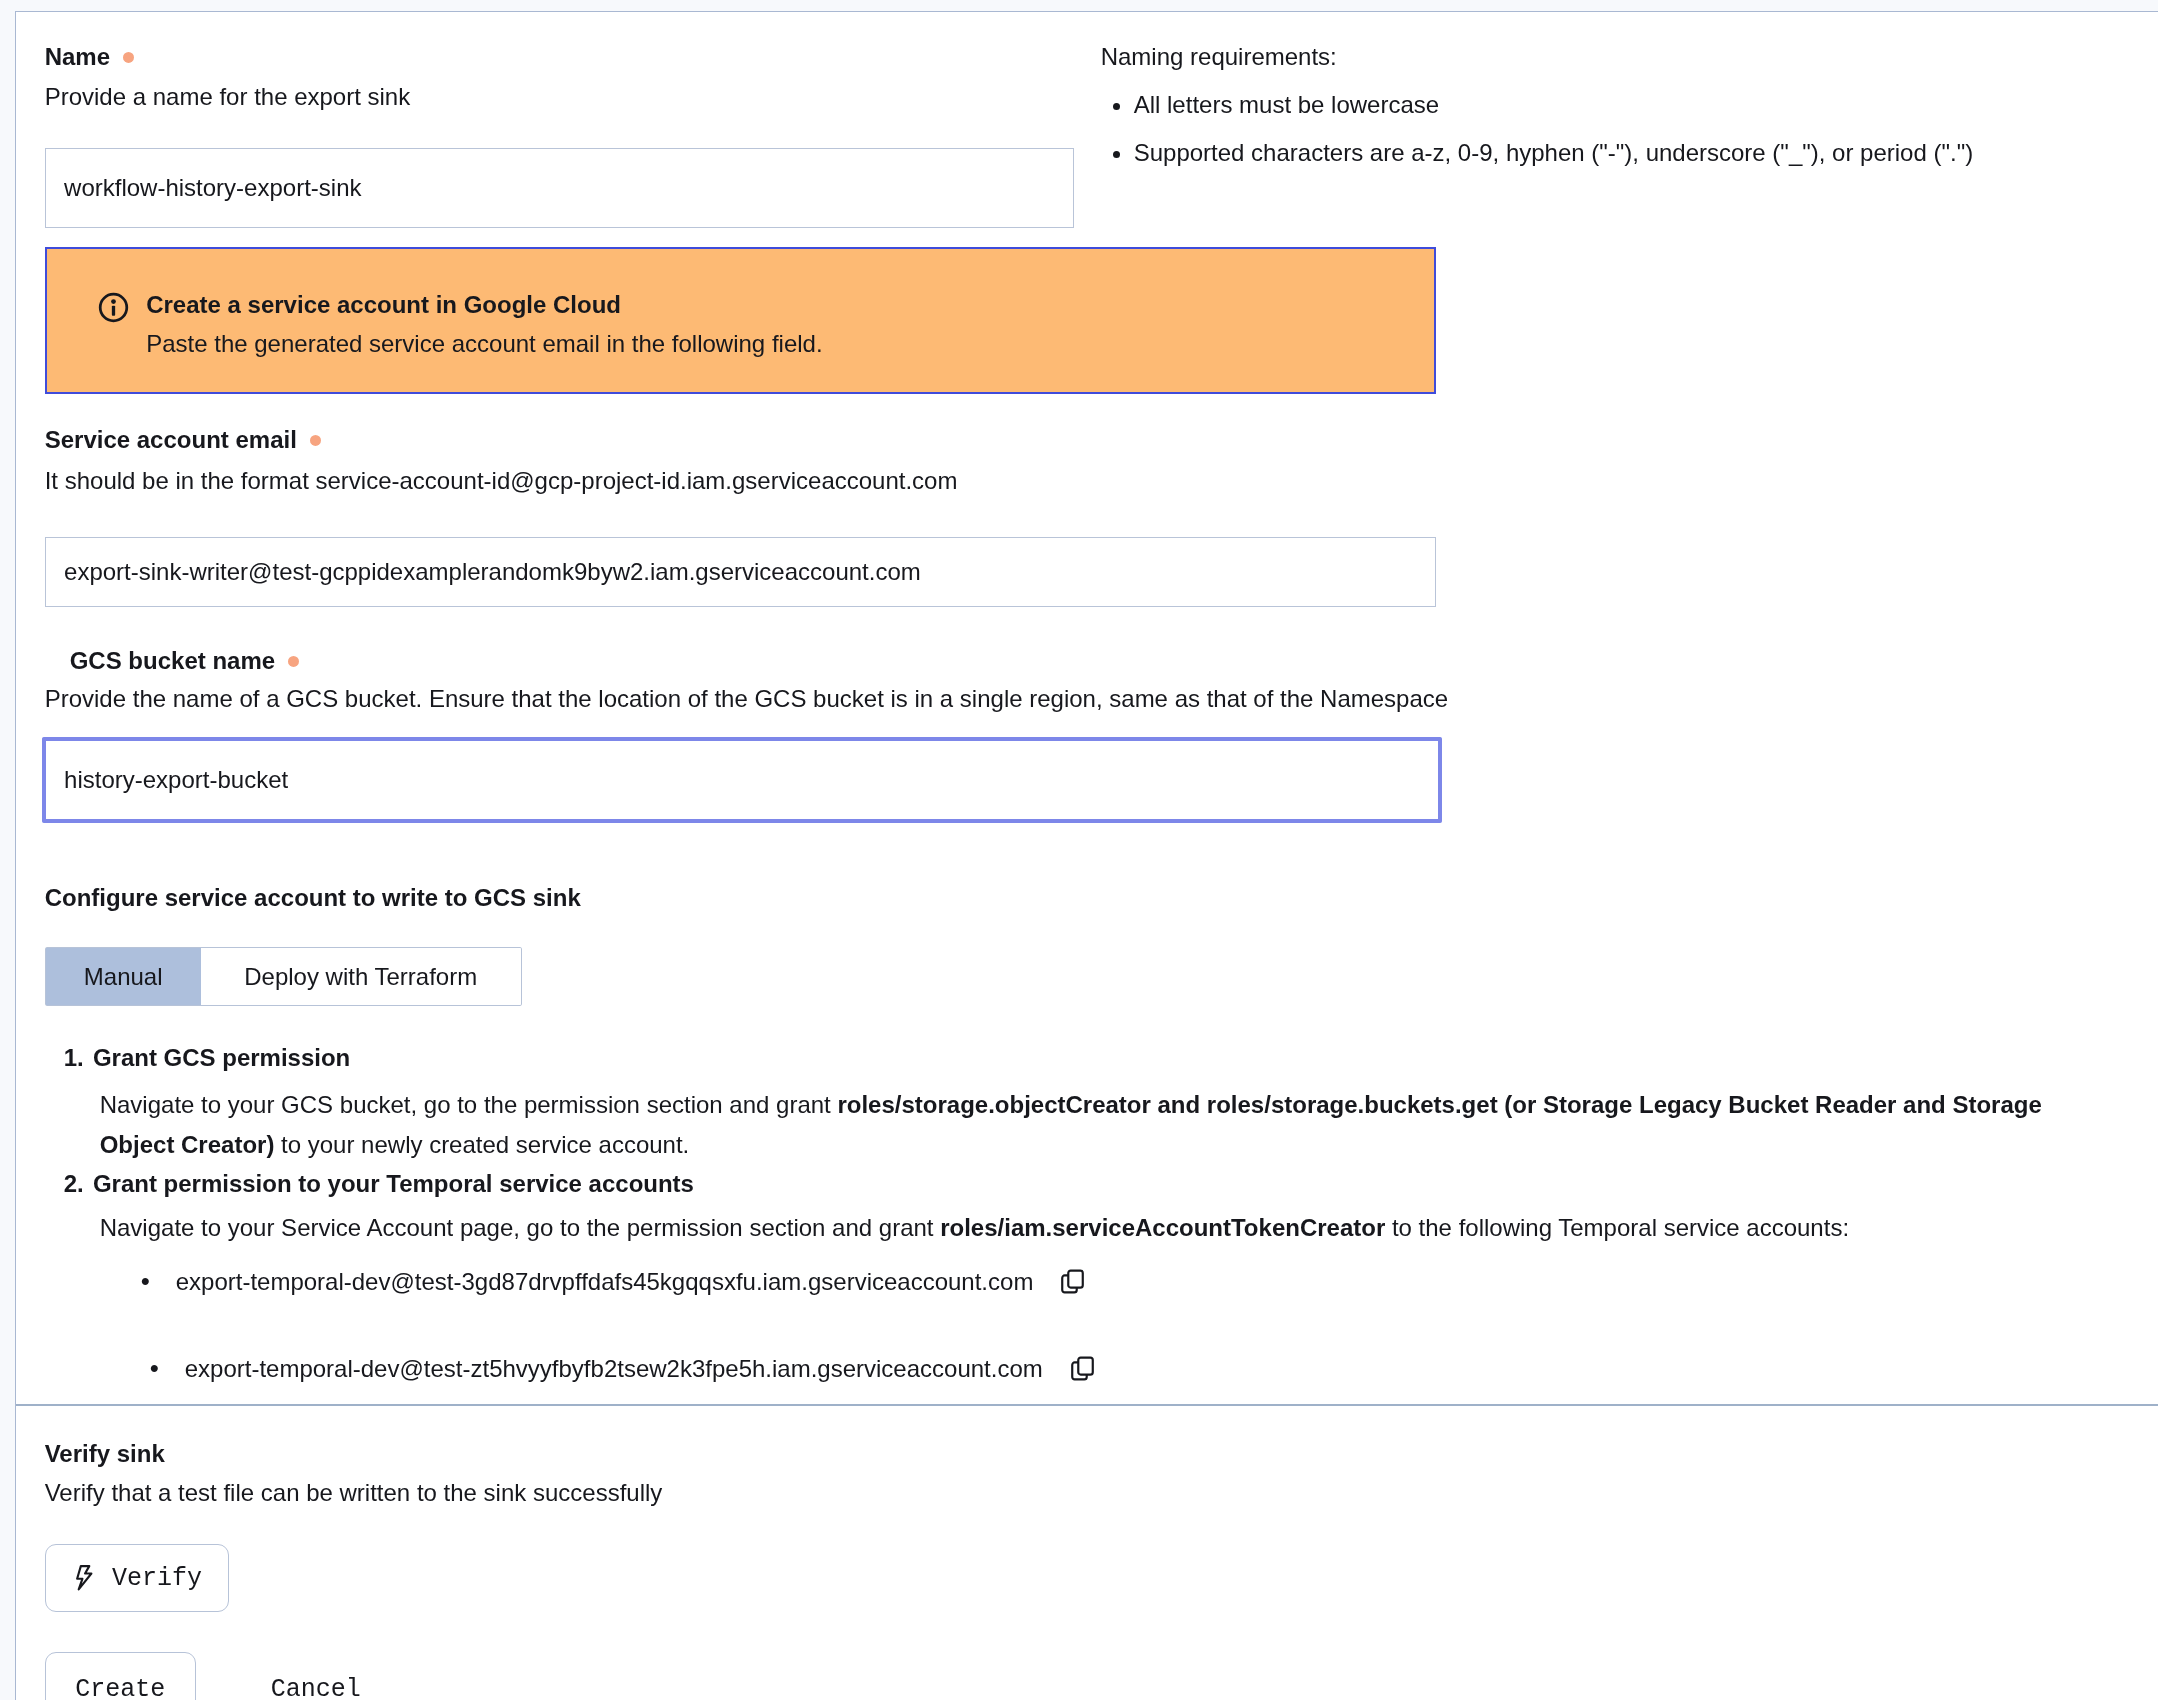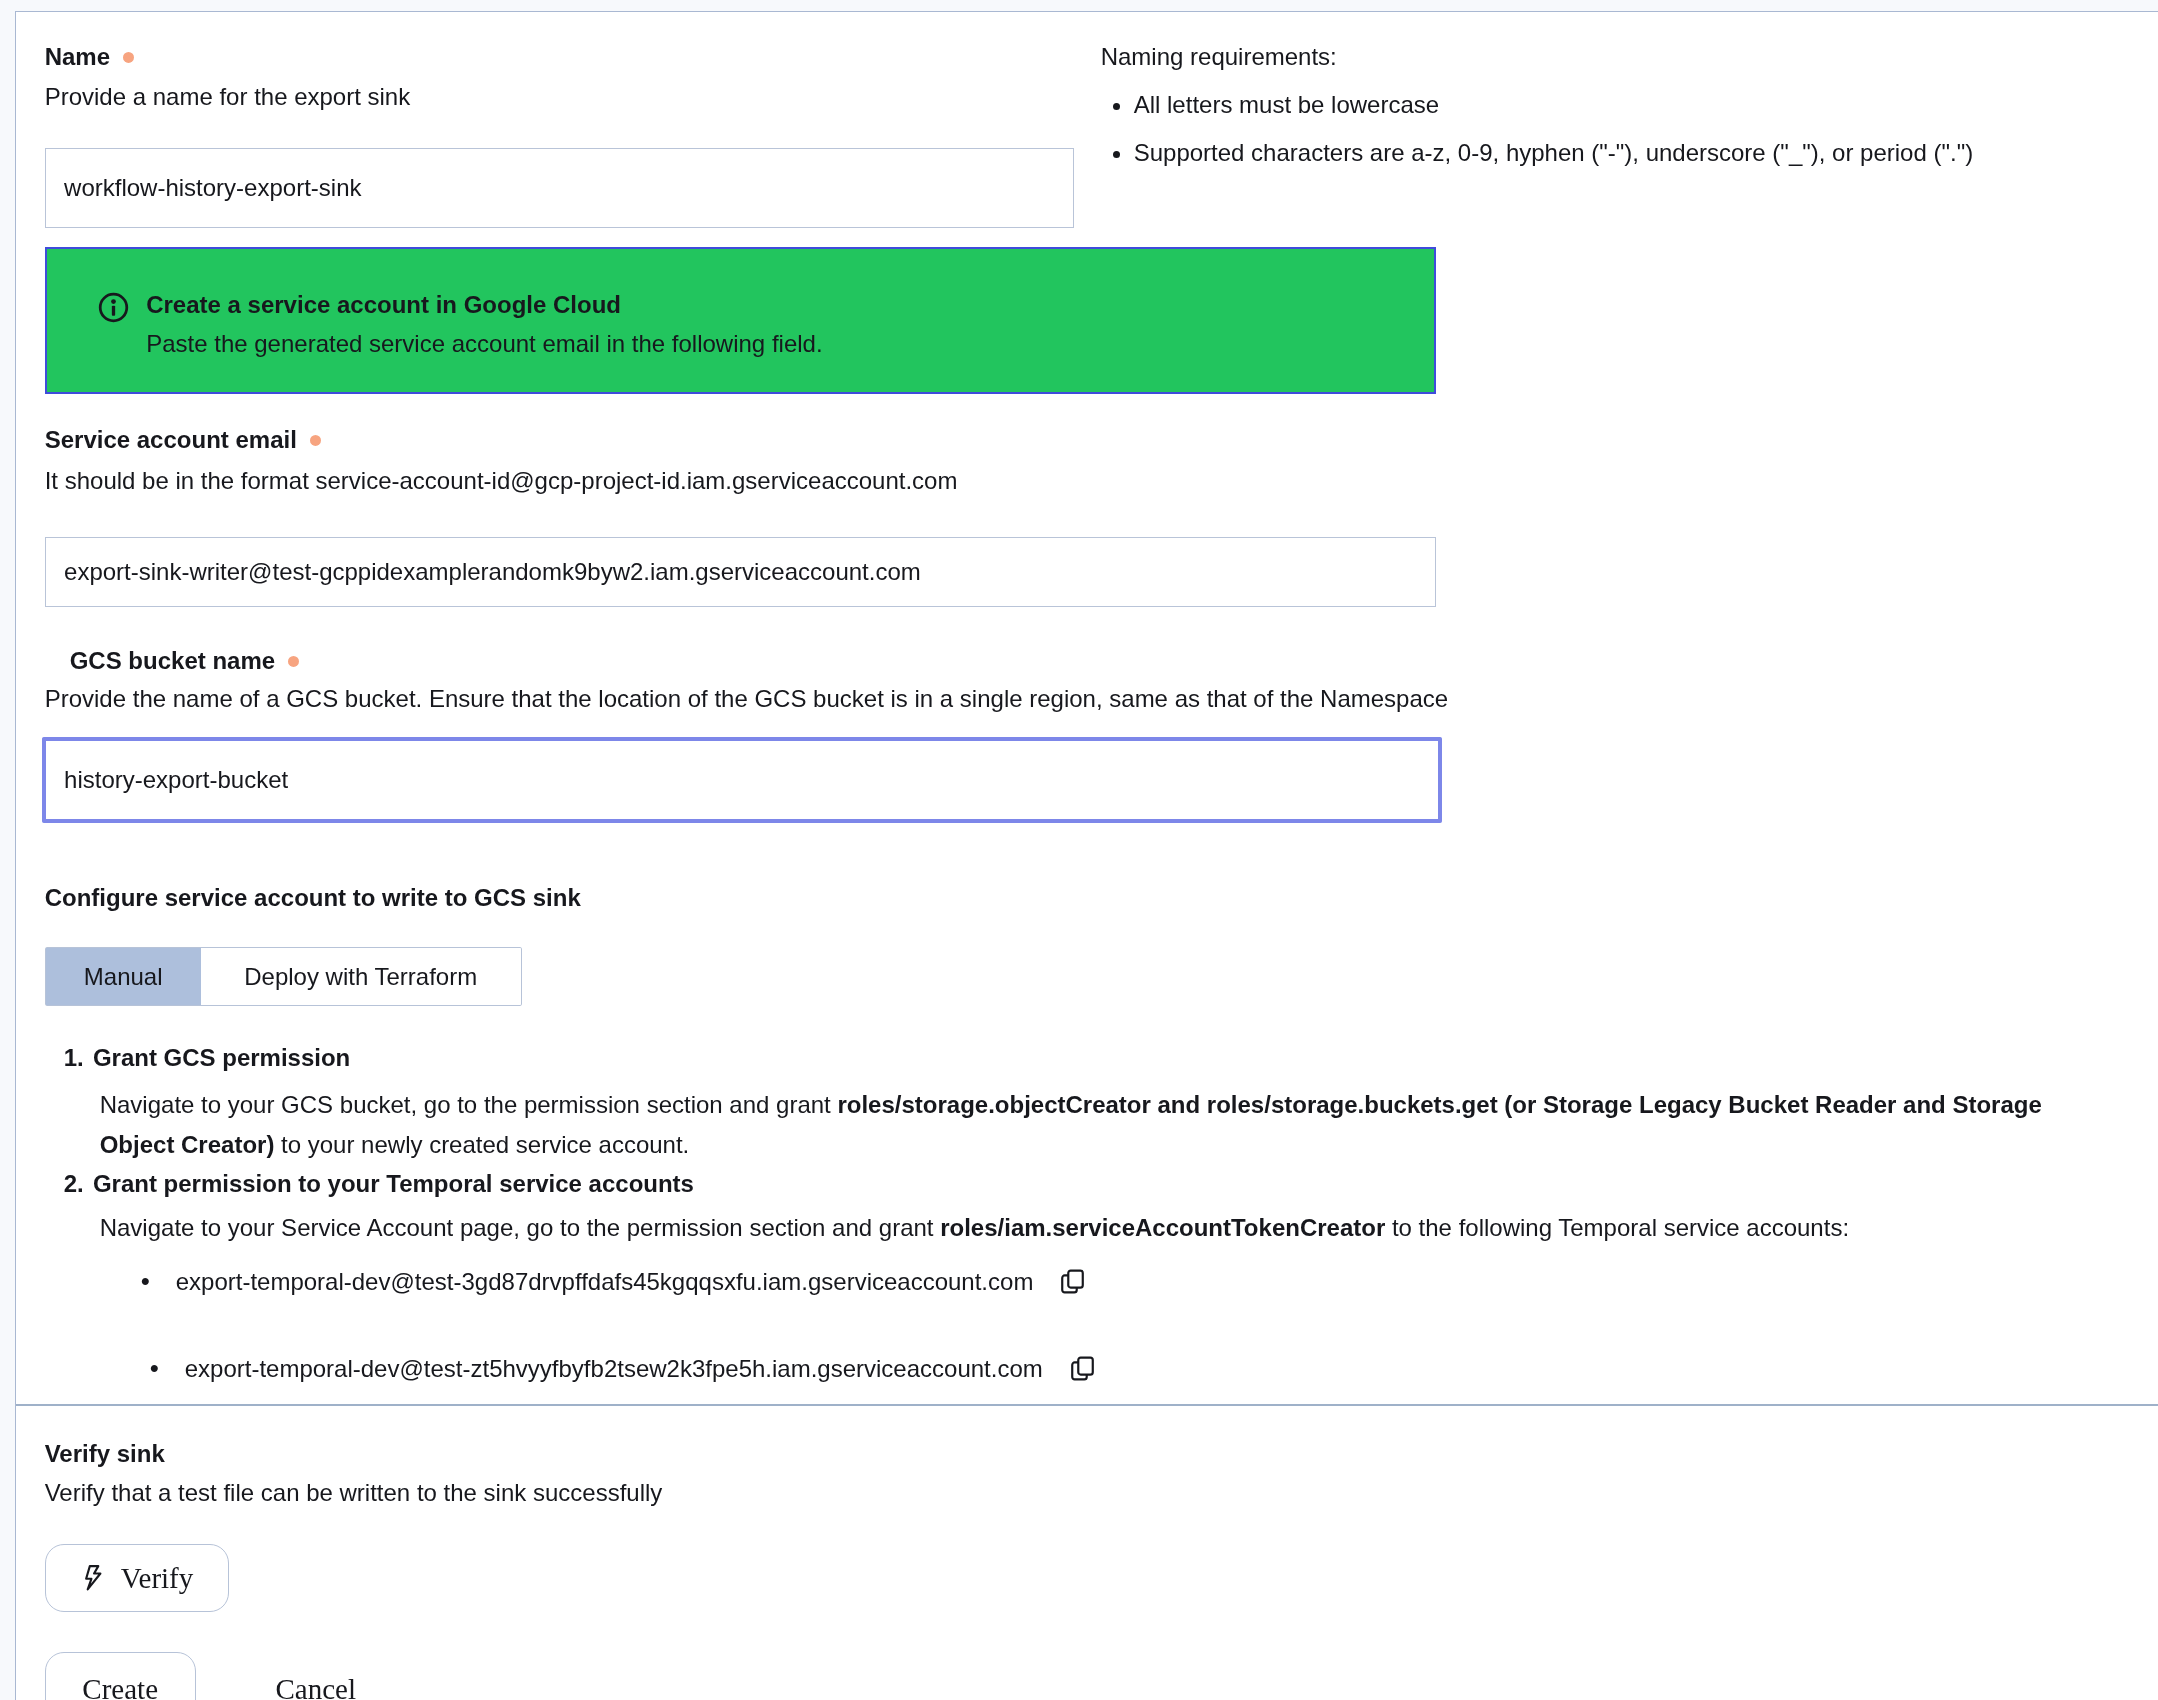--- a/index.html
+++ b/index.html
@@ -35,21 +35,21 @@
     left: 26px; top: 725px; width: 1400px; height: 86px;
     border: 4.6px solid #7d87e9; border-radius: 1.8px;
     box-shadow: inset 0 0 0 1.8px #ffffff;
   }
   .naming { left: 1085px; top: 27.5px; width: 1065px; }
   .naming-title { line-height: 1.4; }
   .naming ul { margin-top: 14.7px; padding-left: 33px; }
   .naming li { margin-bottom: 14.7px; white-space: nowrap; line-height: 1.4; }
   .info-box {
     left: 29px; top: 235px; width: 1391px; height: 147px;
-    background: #22c55e;
+    background: #fdba74;
     border: 2.8px solid #3f4cdb;
     display: flex; align-items: flex-start;
     padding: 42px 27.5px 0 50px; gap: 16.5px;
   }
   .info-box .txt { display: flex; flex-direction: column; gap: 8.3px; }
   .info-title { font-weight: 700; line-height: 1.2; }
   .info-body { line-height: 1.3; }
   .section-title { font-weight: 700; line-height: 1.4; }
   .tab-group {
     left: 29px; top: 935px; height: 59px;
@@ -67,24 +67,24 @@
   .sa-bullet { display: flex; align-items: center; gap: 0; }
   .sa-bullet .marker { width: 35px; }
   .sa-bullet .marker::before { content: "•"; font-size: 26px; }
   .copy-btn {
     background: none; border: none; margin-left: 24px;
     width: 31px; height: 31px; cursor: pointer; padding: 0;
     display: flex; align-items: center; justify-content: center;
   }
   .divider { left: 0; top: 1392px; width: 100%; height: 1.8px; background: #9fb1c9; }
   .btn {
-    background: #fff; border: 1.8px solid #b7c3d8; border-radius: 19px;
+    background: #fff; border: 1.8px solid #b7c3d8; border-radius: 11px;
     display: flex; align-items: center; justify-content: center;
-    font-size: 29px; color: #17181d; cursor: pointer;
-    font-family: Liberation Serif, serif;
+    font-size: 25px; color: #17181d; cursor: pointer;
+    font-family: Liberation Mono, monospace;
   }
   .verify-btn { left: 29px; top: 1532px; width: 184px; height: 68px; gap: 14.7px; }
   .create-btn { left: 29px; top: 1640px; width: 151px; height: 75px; }
   .cancel-btn { left: 231px; top: 1640px; width: 138px; height: 75px; border: none; background: none; }
   svg { display: block; }
 </style>
 </head>
 <body>
 
 <div class="panel">

